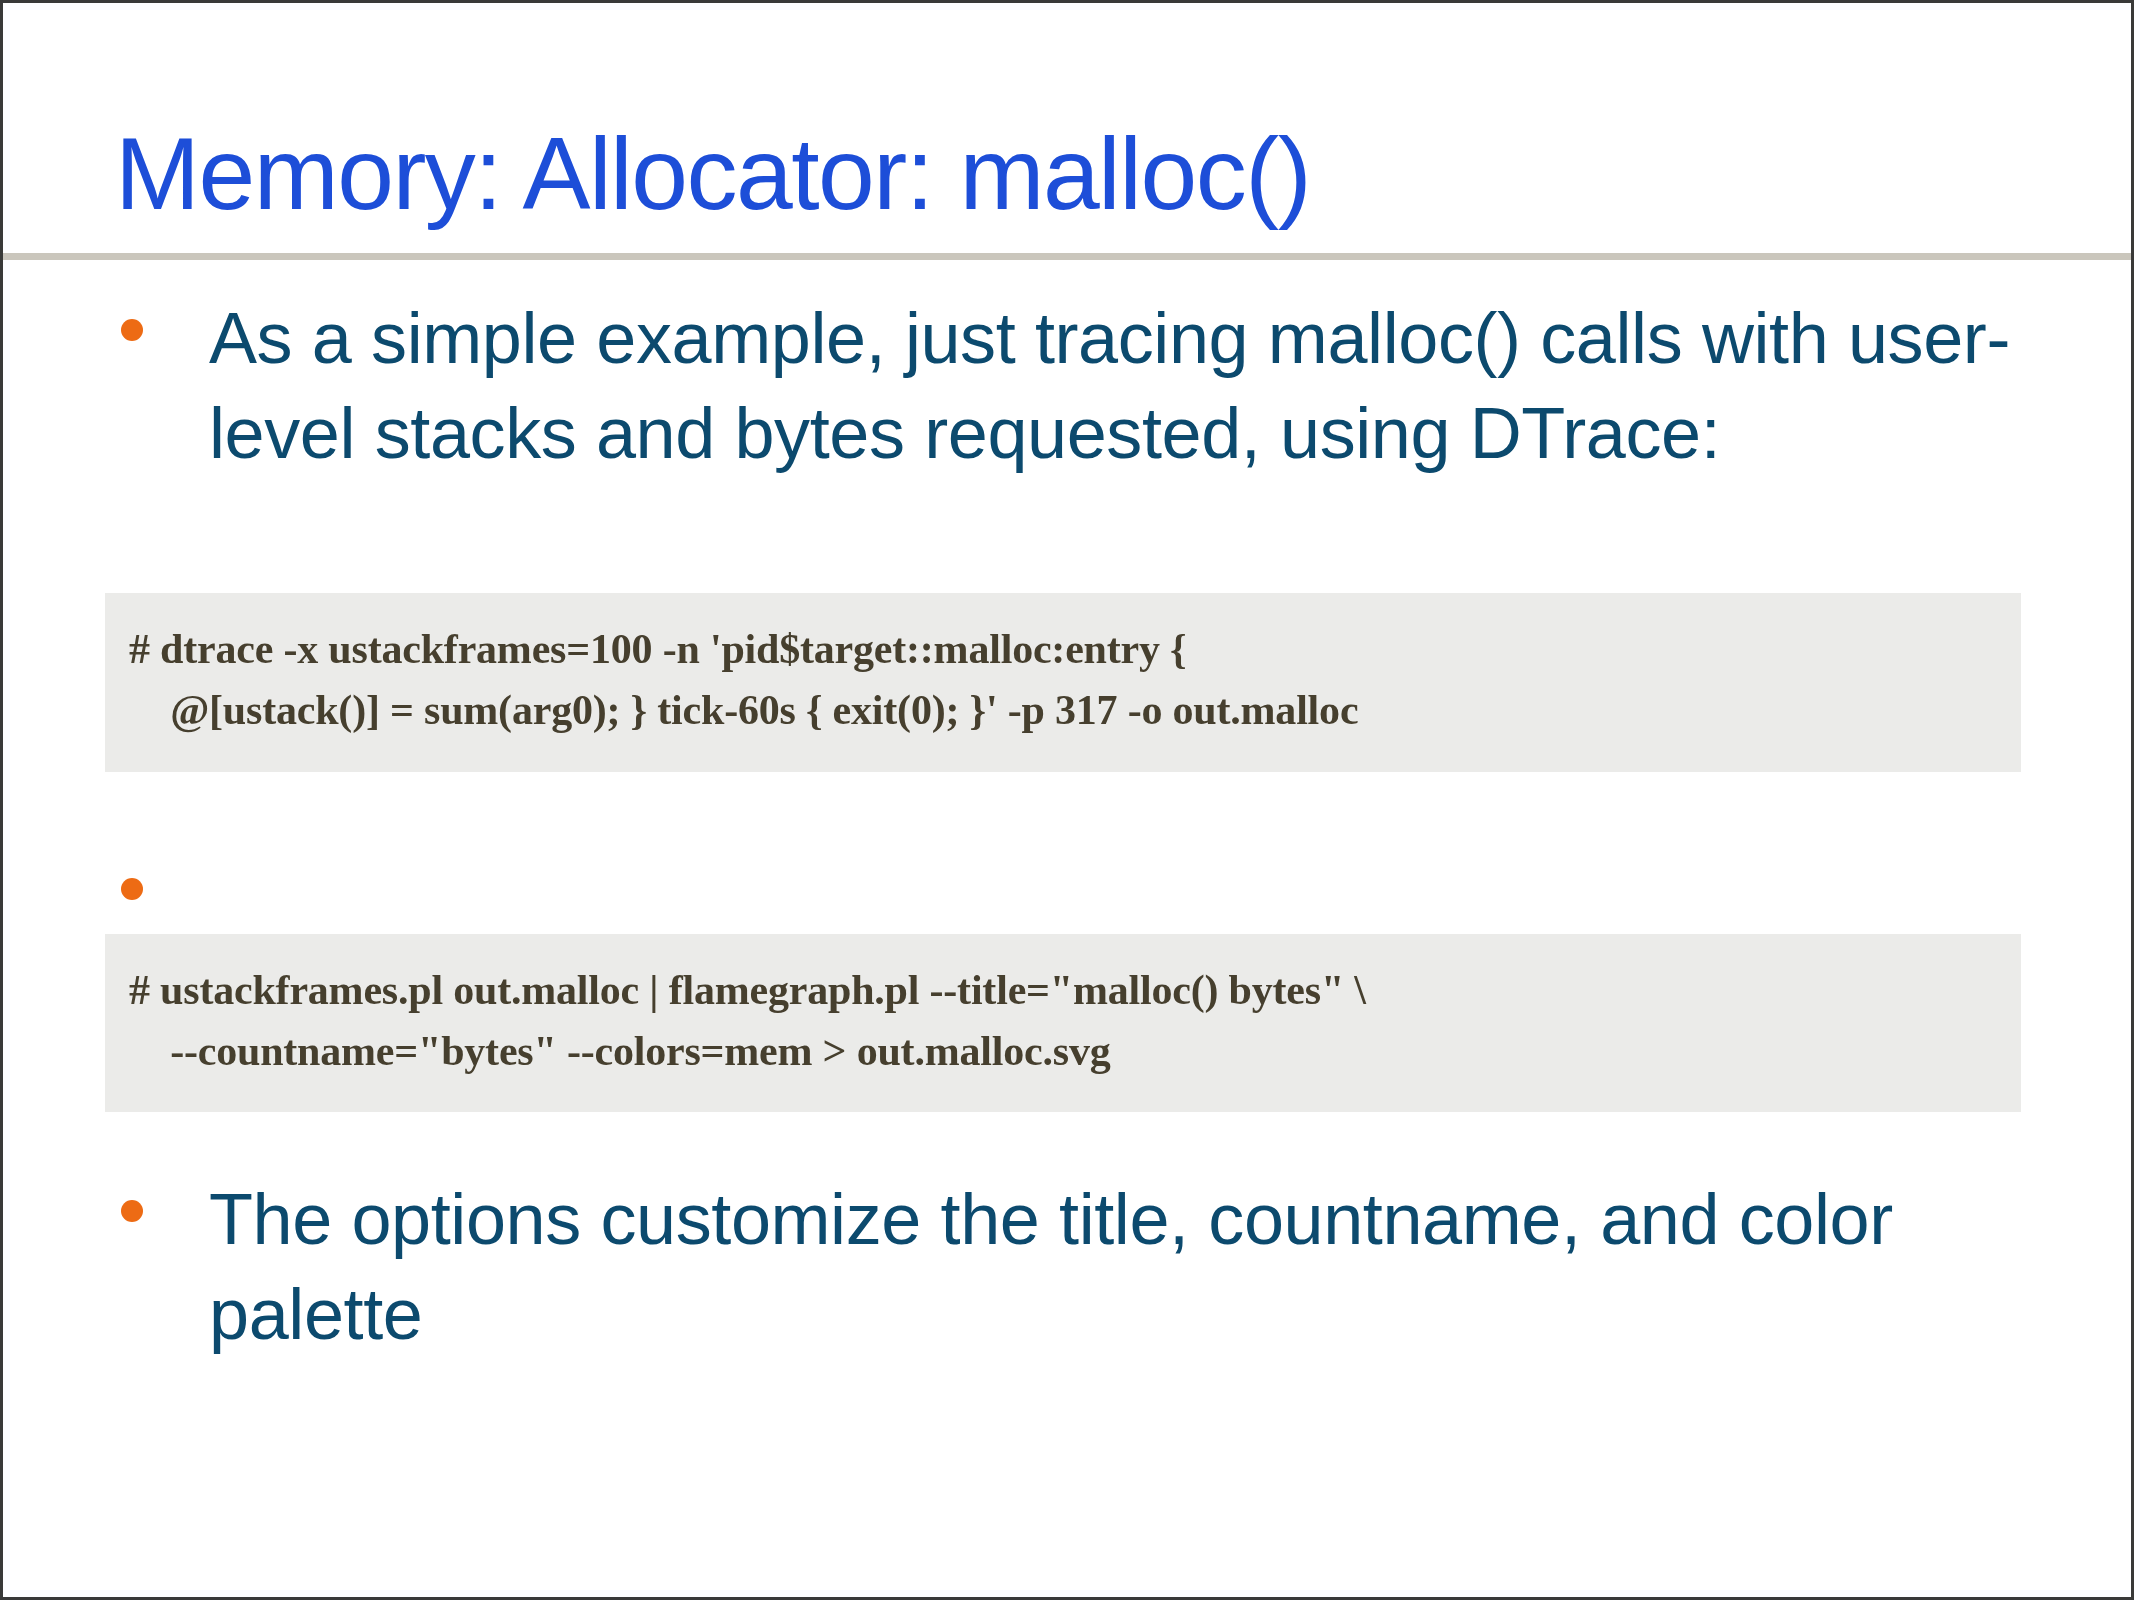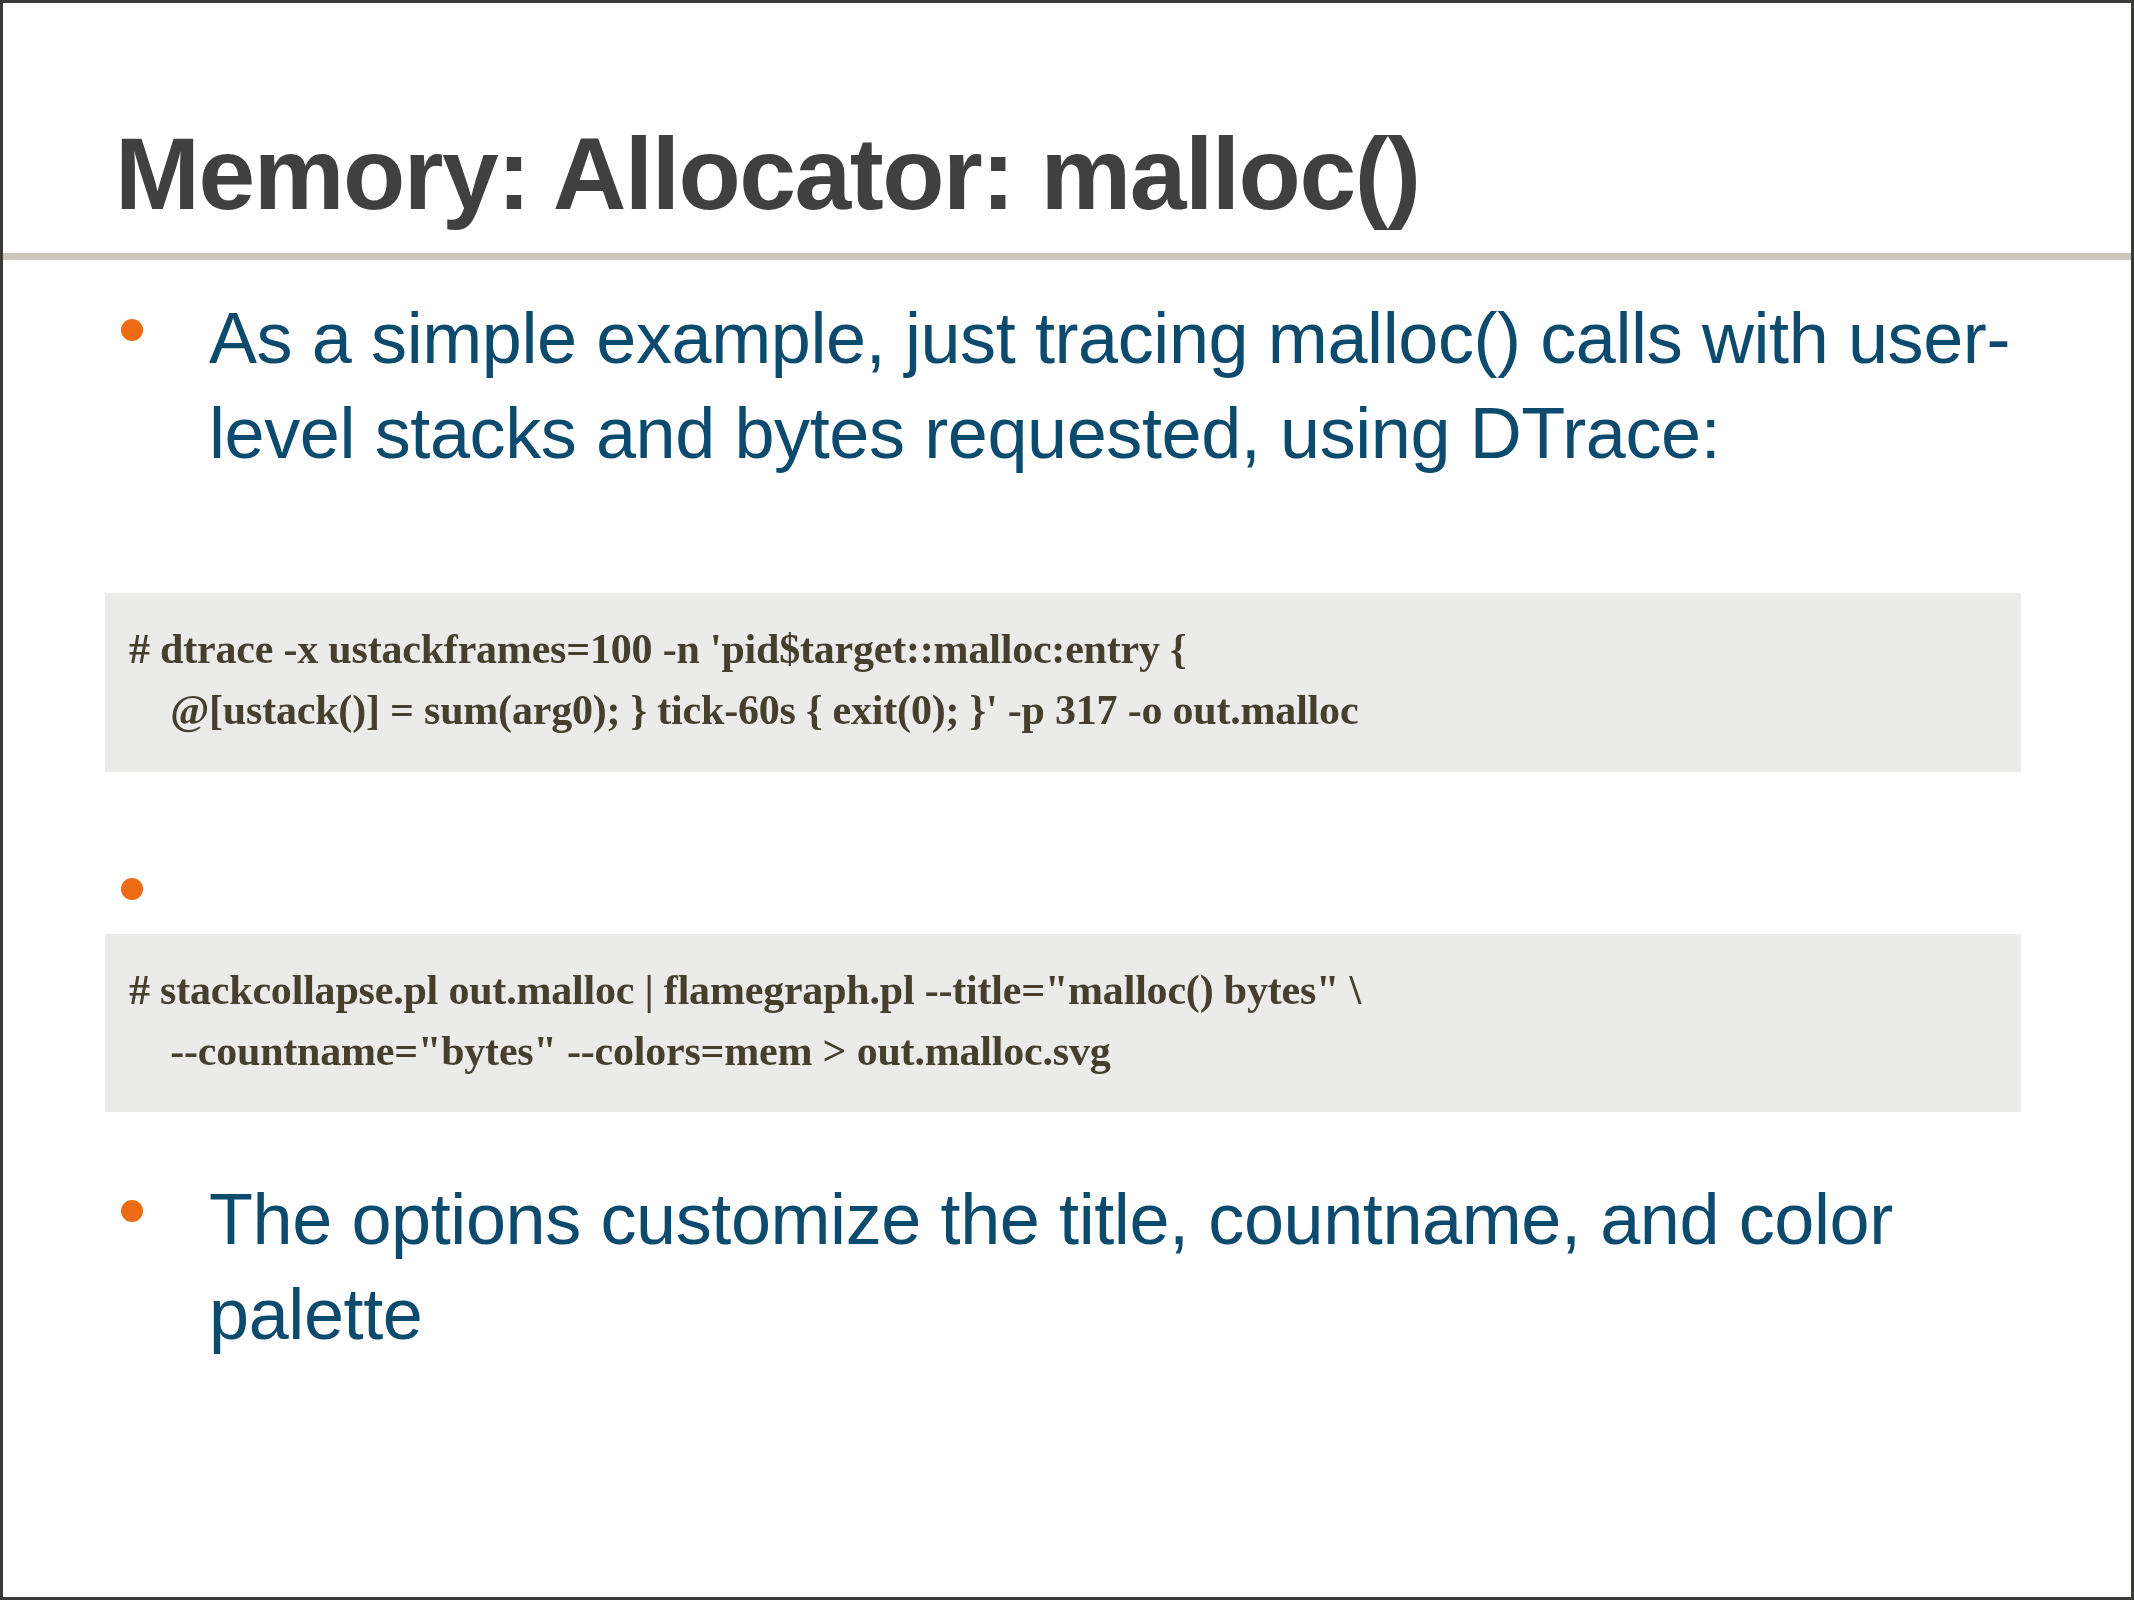--- a/index.html
+++ b/index.html
@@ -18,22 +18,22 @@
     overflow: hidden;
   }
 
   
   .slide-title {
     position: absolute;
     left: 112px;
     top: 118px;
     font-size: 102px;
     line-height: 1.04;
-    font-weight: 700;
-    color: #404040;
+    font-weight: 400;
+    color: #1d4ed8;
     letter-spacing: -1.5px;
     white-space: nowrap;
   }
 
   .title-rule {
     position: absolute;
     left: 0;
     top: 250px;
     width: 2128px;
     height: 7px;
@@ -122,21 +122,21 @@
 
     <div class="sp-2"></div>
 
     <div class="bullet-row">
       <span class="bullet-dot"></span>
     </div>
 
     <div class="sp-3"></div>
 
     <div class="code-block">
-      <div class="code-line"># stackcollapse.pl out.malloc | flamegraph.pl --title="malloc() bytes" \</div>
+      <div class="code-line"># ustackframes.pl out.malloc | flamegraph.pl --title="malloc() bytes" \</div>
       <div class="code-line">    --countname="bytes" --colors=mem &gt; out.malloc.svg</div>
     </div>
 
     <div class="sp-4"></div>
 
     <div class="bullet-row">
       <span class="bullet-dot"></span>
       <div class="bullet-text">The options customize the title, countname, and color palette</div>
     </div>
 

